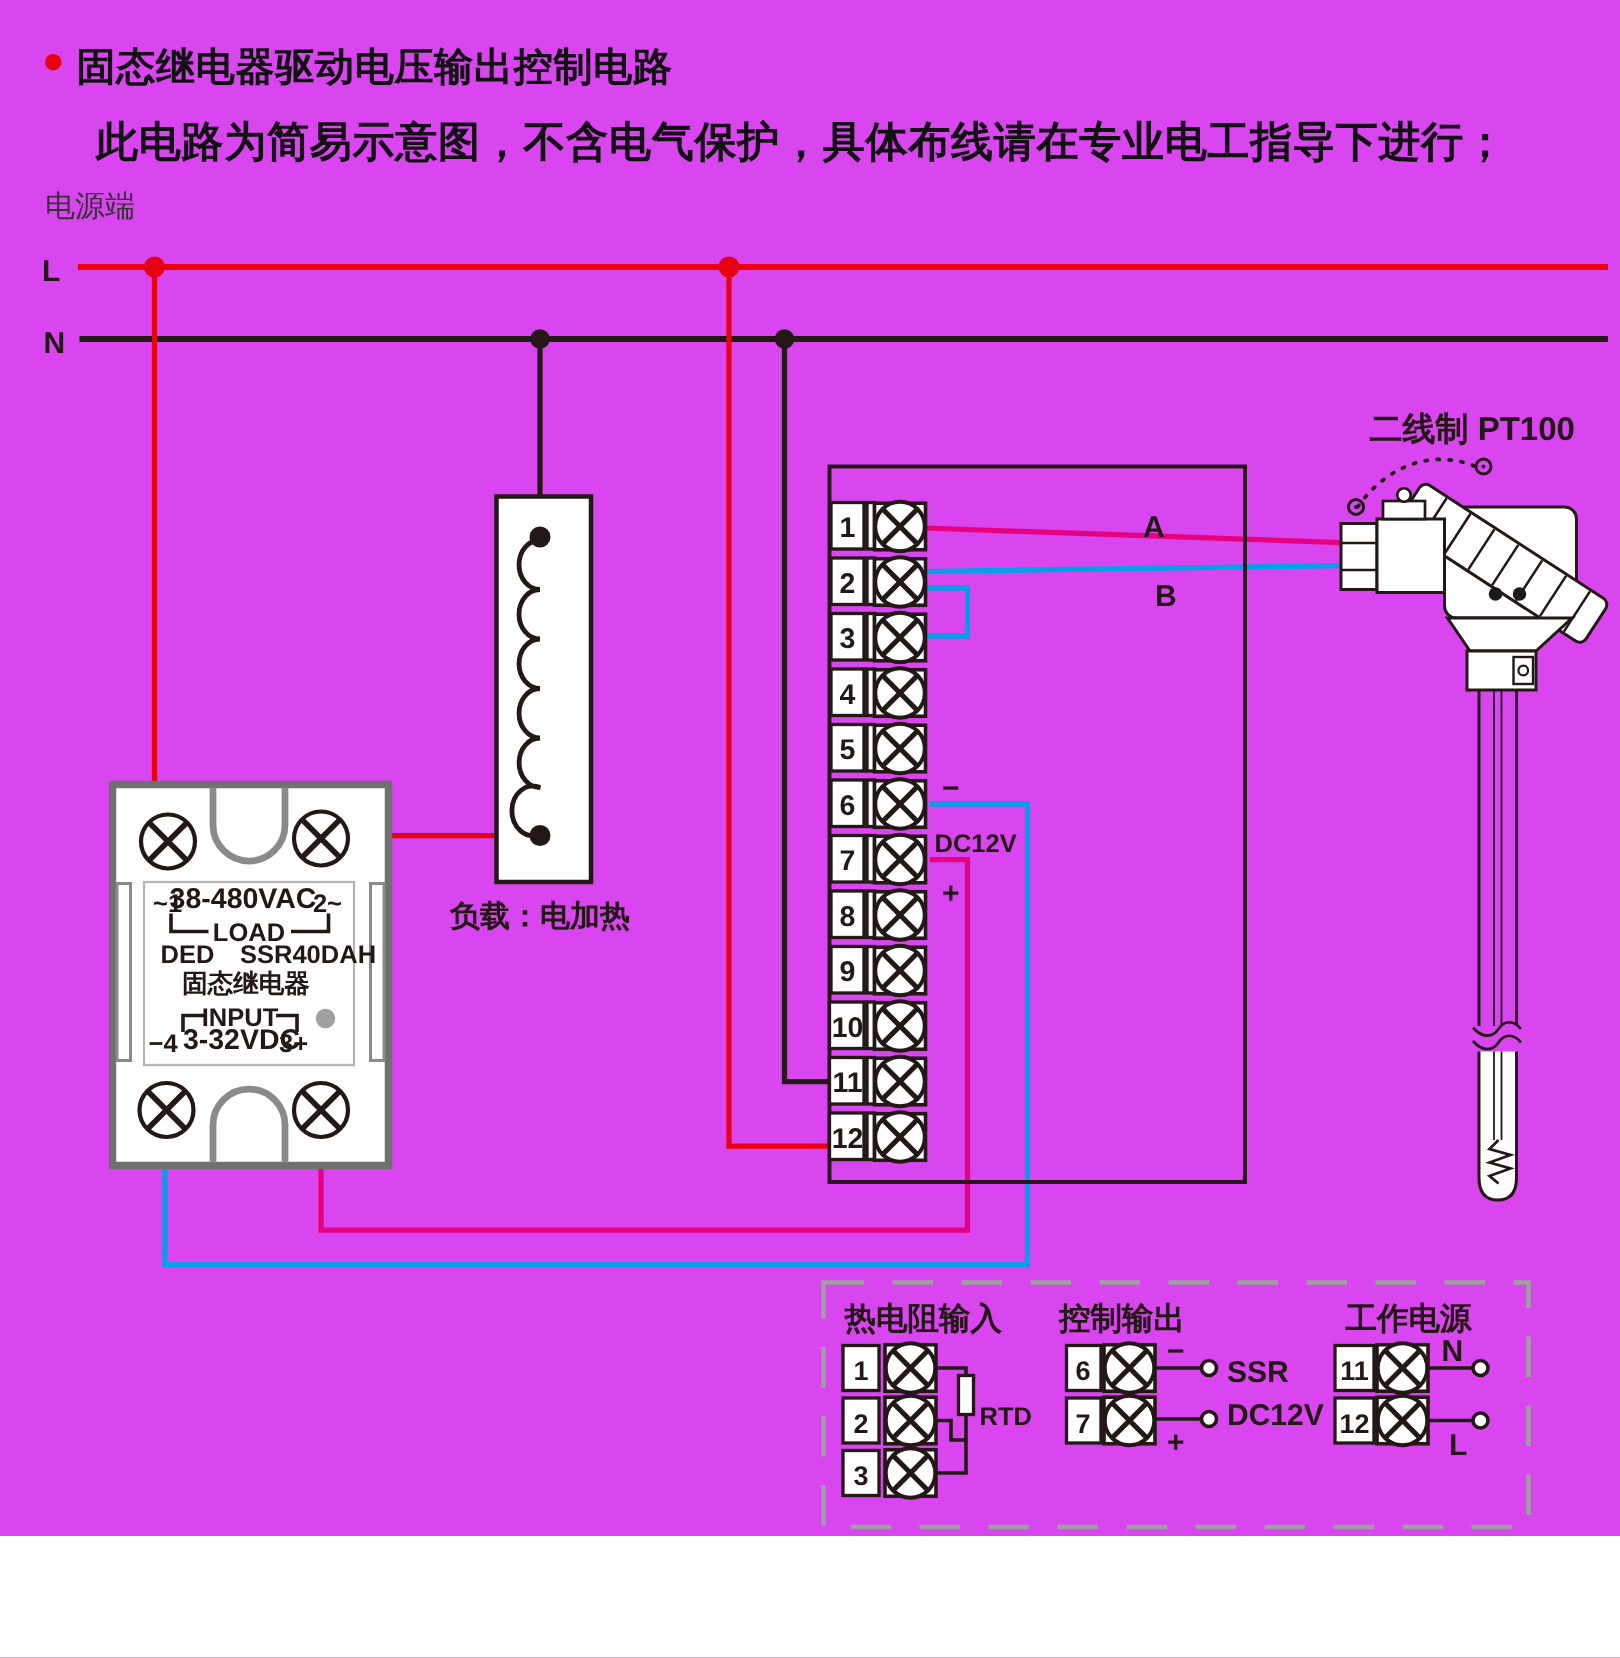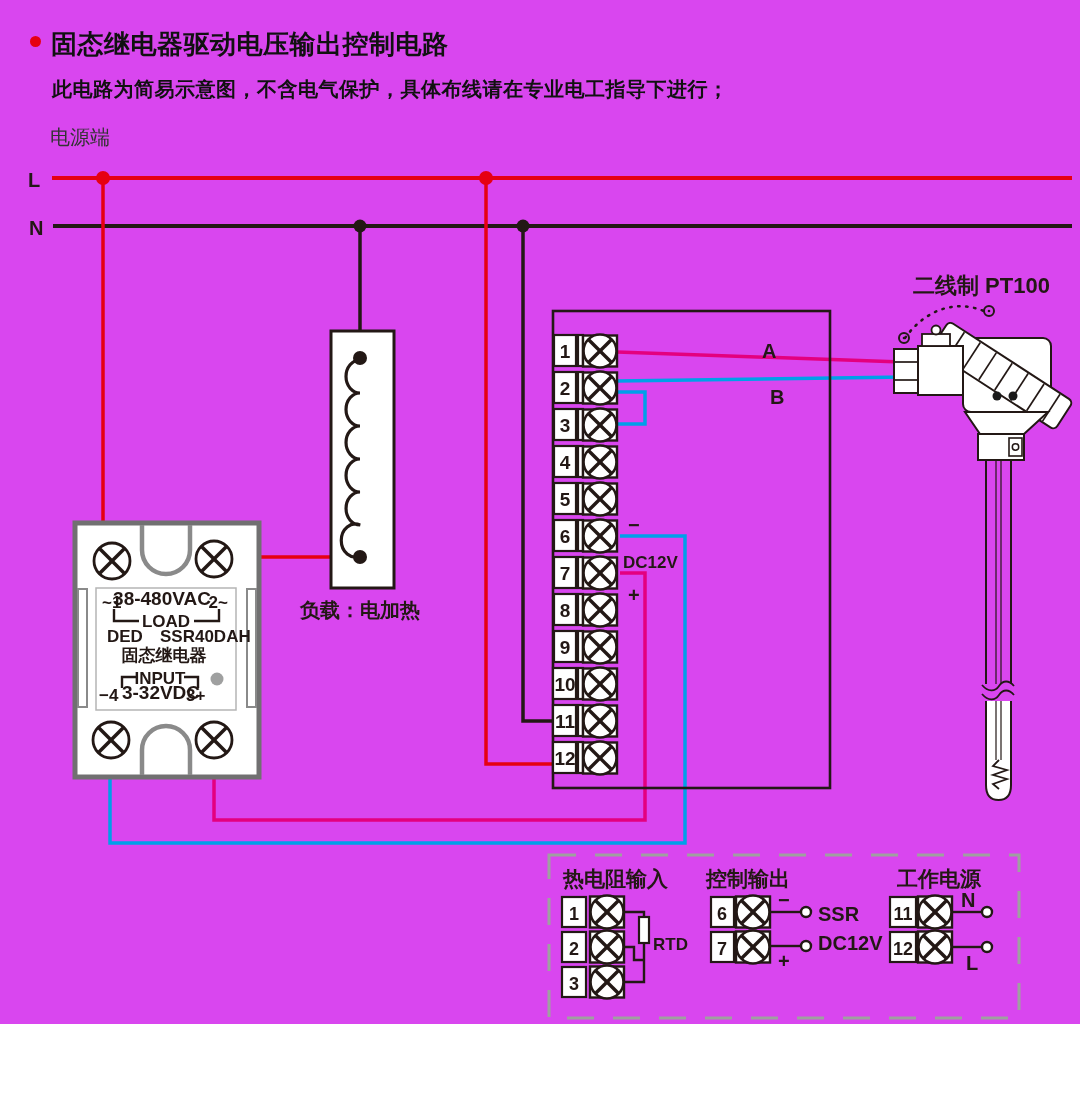--- a/index.html
+++ b/index.html
@@ -1,38 +1,38 @@
 <!DOCTYPE html>
 <html><head>
 <meta charset="utf-8">
 <style>
   html,body{margin:0;padding:0;background:#ffffff;}
   #page{position:relative;width:1080px;height:1024px;background:#d946ef;overflow:hidden;
         font-family:"Liberation Sans","DejaVu Sans",sans-serif;}
   .abs{position:absolute;}
   .bullet{position:absolute;width:11px;height:11px;border-radius:50%;background:#e60012;}
   .h1{font-size:26px;font-weight:700;color:#111;letter-spacing:0.5px;}
-  .h2{font-size:20px;font-weight:700;color:#111;letter-spacing:0.5px;}
+  .h2{font-size:28px;font-weight:700;color:#111;letter-spacing:0.5px;margin-left:12px;}
   .plain{font-size:20px;font-weight:500;color:#333;}
   svg text{font-family:"Liberation Sans","DejaVu Sans",sans-serif;}
   .tnum{font-size:19px;font-weight:700;fill:#231815;}
   .tnum-s{font-size:18px;font-weight:700;fill:#231815;}
   .lbl{font-size:20px;font-weight:700;fill:#231815;}
   .lbl-sm{font-size:17px;font-weight:700;fill:#231815;}
   .legend-title{font-size:21px;font-weight:700;fill:#231815;}
 </style>
 </head>
 <body>
 
 <div id="page">
 
   <span class="bullet" style="left:30px;top:36px;"></span>
   <div class="abs h1" style="left:51px;top:27px;">固态继电器驱动电压输出控制电路</div>
   <div class="abs h2" style="left:52px;top:76px;">此电路为简易示意图，不含电气保护，具体布线请在专业电工指导下进行；</div>
-  <div class="abs plain" style="left:30px;top:124px;margin-left:20px;">电源端</div>
+  <div class="abs plain" style="left:30px;top:124px;">电源端</div>
 
   <span class="bullet" style="left:30px;top:1077px;"></span>
 
   <svg class="abs" style="left:0;top:0;" width="1080" height="1105" viewBox="0 0 1080 1105">
     <defs>
       <g id="screw-md">
         <rect x="-17" y="-15.5" width="34" height="31" fill="#fff" stroke="#231815" stroke-width="2.4"></rect>
         <circle r="16.5" fill="#fff" stroke="#231815" stroke-width="2.6"></circle>
         <line x1="-11.3" y1="-11.3" x2="11.3" y2="11.3" stroke="#231815" stroke-width="3.4"></line>
         <line x1="-11.3" y1="11.3" x2="11.3" y2="-11.3" stroke="#231815" stroke-width="3.4"></line>

